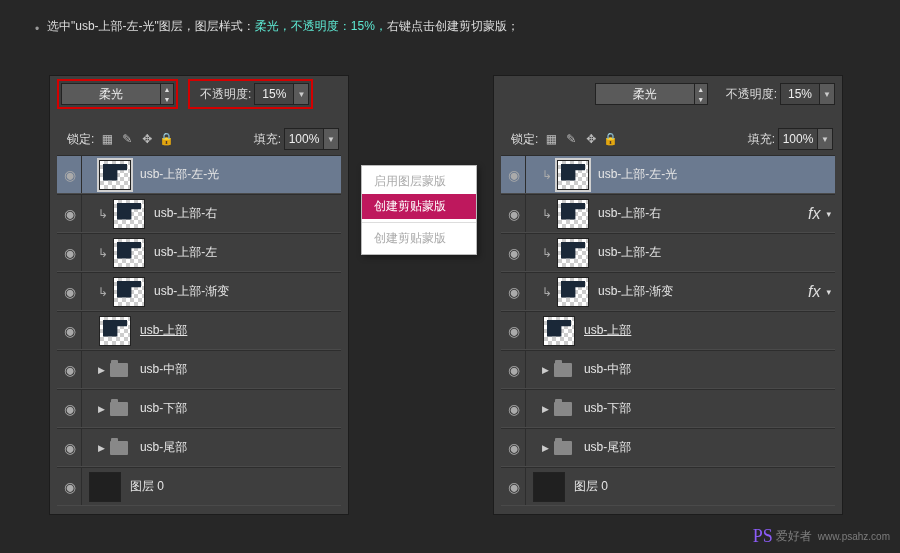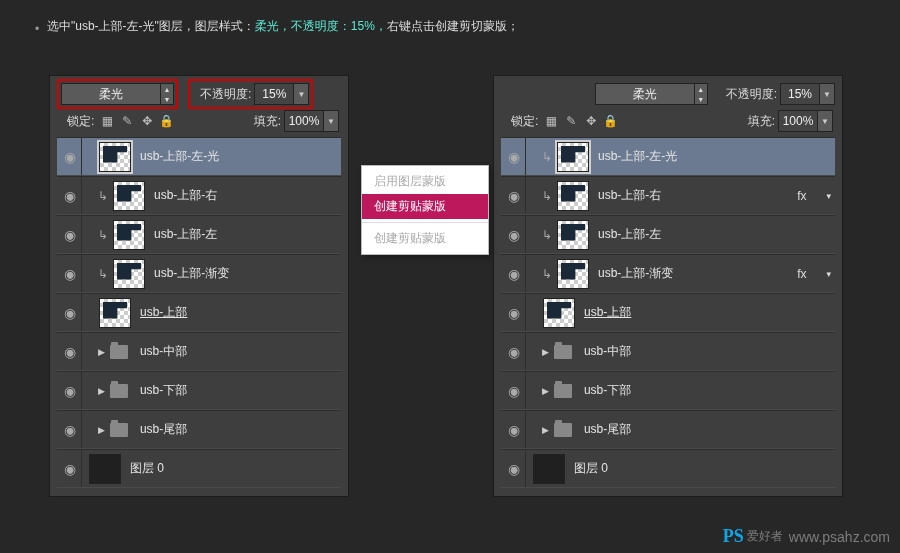--- a/index.html
+++ b/index.html
@@ -3,21 +3,21 @@
 <meta charset="utf-8">
 <style>
 *{box-sizing:border-box;margin:0;padding:0;font-family:"Microsoft YaHei",Arial,sans-serif;font-size:12px;-webkit-font-smoothing:antialiased}
 body{background:#272727;width:900px;height:553px;position:relative;overflow:hidden;color:#ccc}
 .bullet{position:absolute;top:22px;left:35px;color:#999}
 .instr{position:absolute;top:18px;left:47px;color:#ddd;font-size:13px}
 .instr .hl{color:#5eead4}
 .panel{position:absolute;top:75px;width:307px;background:#3e3e3e;border:1px solid #1c1c1c;padding:5px 7px 8px}
 .panel.left{left:49px;width:300px}
 .panel.right{left:493px;width:350px}
-.row{display:flex;align-items:center;height:26px;margin-bottom:2px}
+.row{display:flex;align-items:center;height:26px;margin-bottom:20px}
 .right .row.head{justify-content:flex-end}
 .dd{background:#5a5a5a;border:1px solid #222;height:22px;display:flex;align-items:center;padding:0 6px;color:#eee;min-width:0}
 .dd.main{width:100px;justify-content:center}
 .arrs{width:14px;height:22px;background:#5a5a5a;border:1px solid #222;display:flex;flex-direction:column;margin-left:-1px}
 .arrs span{flex:1;display:flex;align-items:center;justify-content:center;font-size:7px;color:#ddd}
 .lbl{color:#ddd;margin:0 3px 0 8px}
 .valbox{width:40px;height:22px;background:#444;border:1px solid #222;color:#eee;text-align:center;line-height:20px}
 .darr{width:16px;height:22px;background:#5a5a5a;border:1px solid #222;display:flex;align-items:center;justify-content:center;font-size:8px;margin-left:-1px}
 .redbox{border:2px solid #d40000;padding:2px;display:flex;align-items:center}
 .gap{width:10px}
@@ -37,30 +37,30 @@
  linear-gradient(-45deg,transparent 75%,#ccc 75%);
  background-size:8px 8px;background-position:0 0,0 4px,4px -4px,-4px 0}
 .thumb.checker::after{content:"";position:absolute;inset:3px 3px 8px 3px;background:#1a2838;clip-path:polygon(0 0,100% 0,100% 40%,60% 40%,60% 100%,0 100%)}
 .thumb.sel{outline:2px solid #d0d0d0;outline-offset:0}
 .thumb.dark{background:#202020}
 .folder{width:18px;height:14px;background:#888;margin:0 6px 0 3px;border-radius:1px;position:relative}
 .folder::before{content:"";position:absolute;top:-3px;left:1px;width:7px;height:3px;background:#888;border-radius:1px 1px 0 0}
 .tri{color:#ccc;margin:0 2px;font-size:9px}
 .lname{color:#e6e6e6;margin-left:6px;flex:1;white-space:nowrap;overflow:hidden}
 .lname.u{text-decoration:underline}
-.fx{color:#ddd;margin-right:16px;font-size:12px}
+.fx{color:#ddd;font-style:italic;margin-right:2px;font-size:16px}
 .chev{color:#ddd;font-size:9px;margin:0 4px}
-.ctx{position:absolute;top:165px;left:361px;width:128px;background:#fff;border:1px solid #bbb;box-shadow:2px 2px 6px rgba(0,0,0,.4);padding:3px 0}
+.ctx{position:absolute;top:165px;left:361px;width:116px;background:#fff;border:1px solid #bbb;box-shadow:2px 2px 6px rgba(0,0,0,.4);padding:3px 0}
 .ctx .mi{padding:4px 12px;color:#333;font-size:12px}
 .ctx .mi.gray{color:#aaa}
 .ctx .mi.selm{background:#be185d;color:#fff}
 .ctx hr{border:none;border-top:1px solid #ddd;margin:3px 0}
 .watermark{position:absolute;right:10px;bottom:6px;color:#7d7d7d;font-size:12px;display:flex;align-items:center}
-.watermark b{font-size:18px;color:#0ea5e9;margin-right:3px;font-weight:bold;font-family:Georgia,serif}
-.watermark .z{font-size:14px;margin-left:2px}
+.watermark b{font-size:18px;color:#8b5cf6;margin-right:3px;font-weight:normal;font-family:Georgia,serif}
+.watermark .z{font-size:10px;margin-left:2px}
 </style>
 </head>
 <body>
 
 <span class="bullet">•</span>
 <div class="instr">
  <span>选中"usb-上部-左-光"图层，图层样式：</span><span class="hl">柔光，不透明度：15%，</span><span>右键点击创建剪切蒙版；</span>
 </div>
 
 <div class="panel left">

